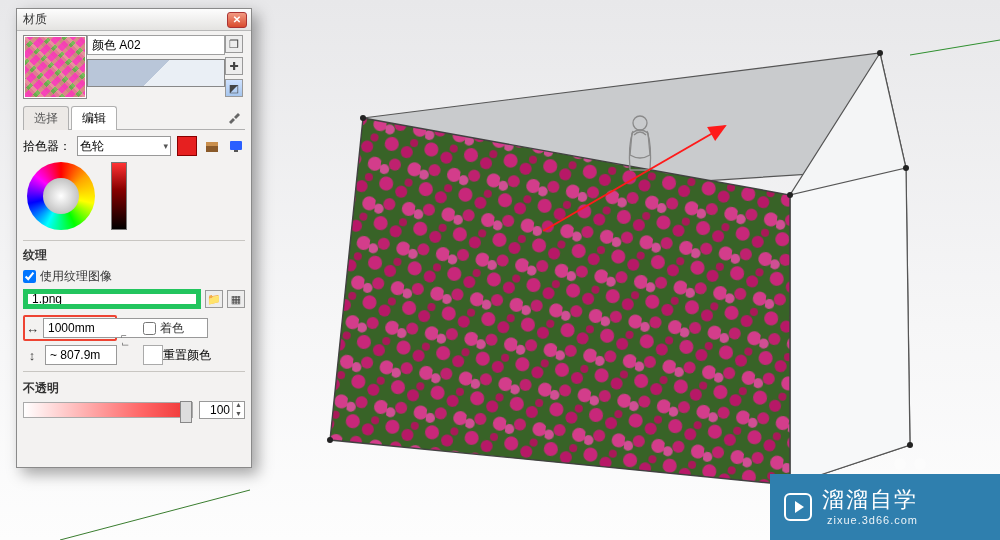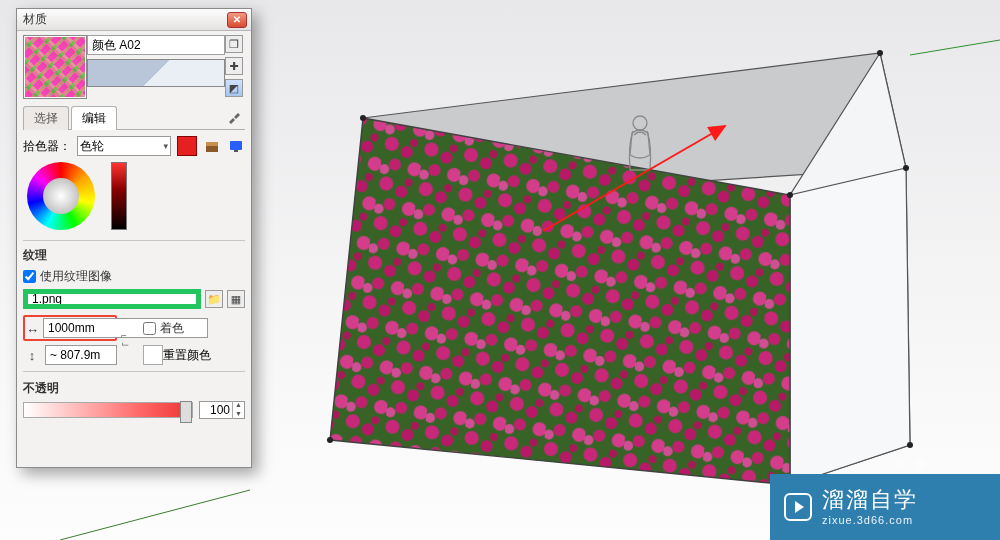--- a/index.html
+++ b/index.html
@@ -147,21 +147,21 @@
   
   .watermark {
     position:absolute; right:0; bottom:0;
     width:230px; height:66px;
     background:#2f7fae;
     display:flex; align-items:center; gap:10px;
     color:#fff; padding:0 14px;
   }
   .wm-play { width:28px;height:28px;border:2px solid #fff;border-radius:6px;display:flex;align-items:center;justify-content:center;}
   .wm-play::before{content:"";border-left:9px solid #fff;border-top:6px solid transparent;border-bottom:6px solid transparent;margin-left:3px;}
-  .wm-text { display:flex; flex-direction:column; line-height:1.2;}
+  .wm-text { display:flex; flex-direction:column; line-height:1.2;text-align:right;}
   .wm-cn { font-size:22px; font-weight:500; letter-spacing:2px;}
   .wm-en { font-size:11px; opacity:.9; letter-spacing:1px;}
   .dots{position:absolute;right:74px;bottom:70px;display:flex;gap:8px;}
   .dots span{width:12px;height:12px;border-radius:50%;background:rgba(255,255,255,.35);}
   .arrow {
     position:absolute;
     left:725px; top:125px;
     width:210px; height:2px;
     background:#ff1a1a;
     transform-origin:left center;

